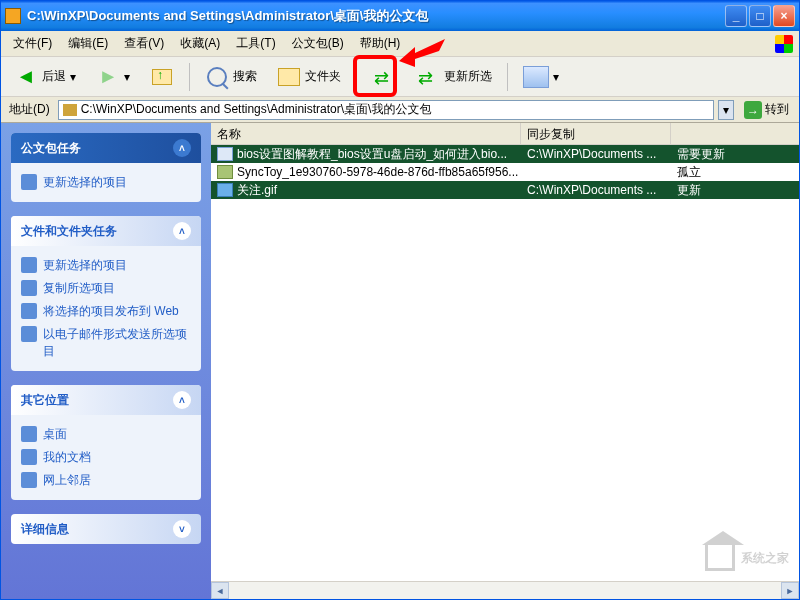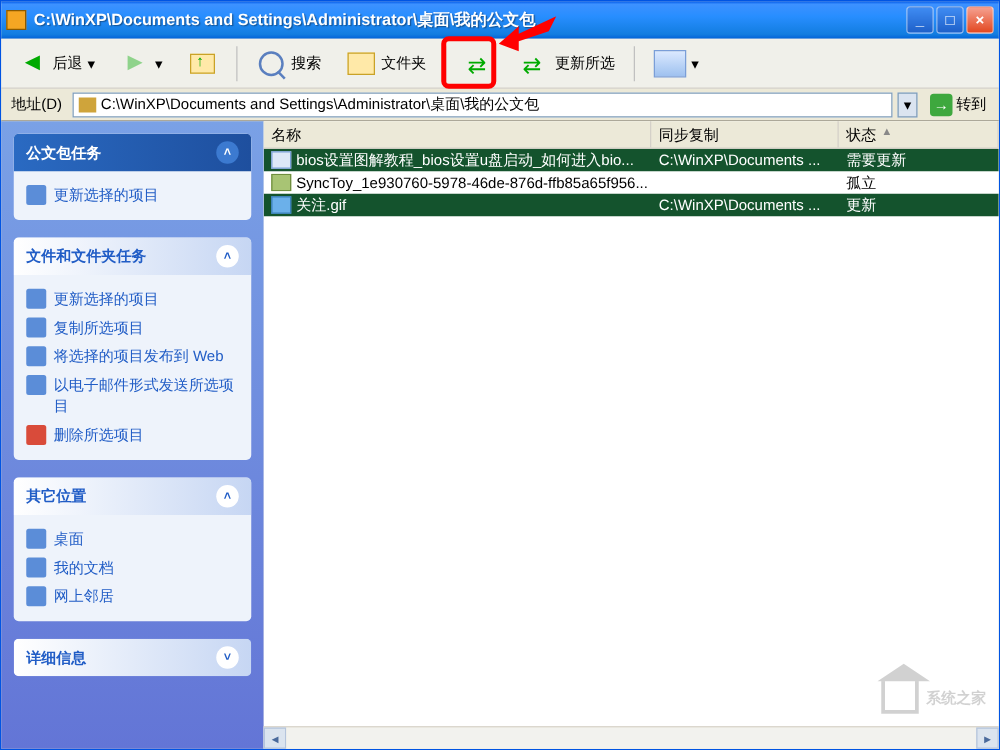--- a/index.html
+++ b/index.html
@@ -82,20 +82,30 @@
   <div class="titlebar">
     <div class="ticon"></div>
     <div class="title">C:\WinXP\Documents and Settings\Administrator\桌面\我的公文包</div>
     <div class="winbtns">
       <div class="winbtn min">_</div>
       <div class="winbtn max">□</div>
       <div class="winbtn close">×</div>
     </div>
   </div>
 
+  <div class="menubar">
+    <div class="menuitem">文件(F)</div>
+    <div class="menuitem">编辑(E)</div>
+    <div class="menuitem">查看(V)</div>
+    <div class="menuitem">收藏(A)</div>
+    <div class="menuitem">工具(T)</div>
+    <div class="menuitem">公文包(B)</div>
+    <div class="menuitem">帮助(H)</div>
+    <div class="flag"></div>
+  </div>
 
   <div class="toolbar">
     <div class="tbtn">
       <span class="ico24 arrow-back">◄</span>
       <span>后退</span>
       <span>▾</span>
     </div>
     <div class="tbtn">
       <span class="ico24 arrow-fwd">►</span>
       <span>▾</span>
@@ -182,24 +192,20 @@
               <span>复制所选项目</span>
             </div>
           <div class="tasklink">
               <div class="tli"></div>
               <span>将选择的项目发布到 Web</span>
             </div>
           <div class="tasklink">
               <div class="tli"></div>
               <span>以电子邮件形式发送所选项目</span>
             </div>
-          <div class="tasklink">
-              <div class="tli del"></div>
-              <span>删除所选项目</span>
-            </div>
         </div>
       </div>
 
       <div class="taskbox">
         <div class="taskhead">
           <span>其它位置</span>
           <span class="chev">˄</span>
         </div>
         <div class="taskbody">
           <div class="tasklink">
@@ -226,24 +232,20 @@
 
     </div>
 
     <div class="main">
       <div class="listhead">
         <div class="colh c1">
             <span>名称</span>
           </div>
         <div class="colh c2">
             <span>同步复制</span>
-          </div>
-        <div class="colh c3">
-            <span>状态</span>
-            <span class="sort-ind">▲</span>
           </div>
       </div>
       <div class="listbody">
         <div id="rows">
             <div class="row sel">
               <div class="cell c1">
                 <div class="fico16 doc"></div>
                 <span>bios设置图解教程_bios设置u盘启动_如何进入bio...</span>
               </div>
               <div class="cell c2">C:\WinXP\Documents ...</div>

